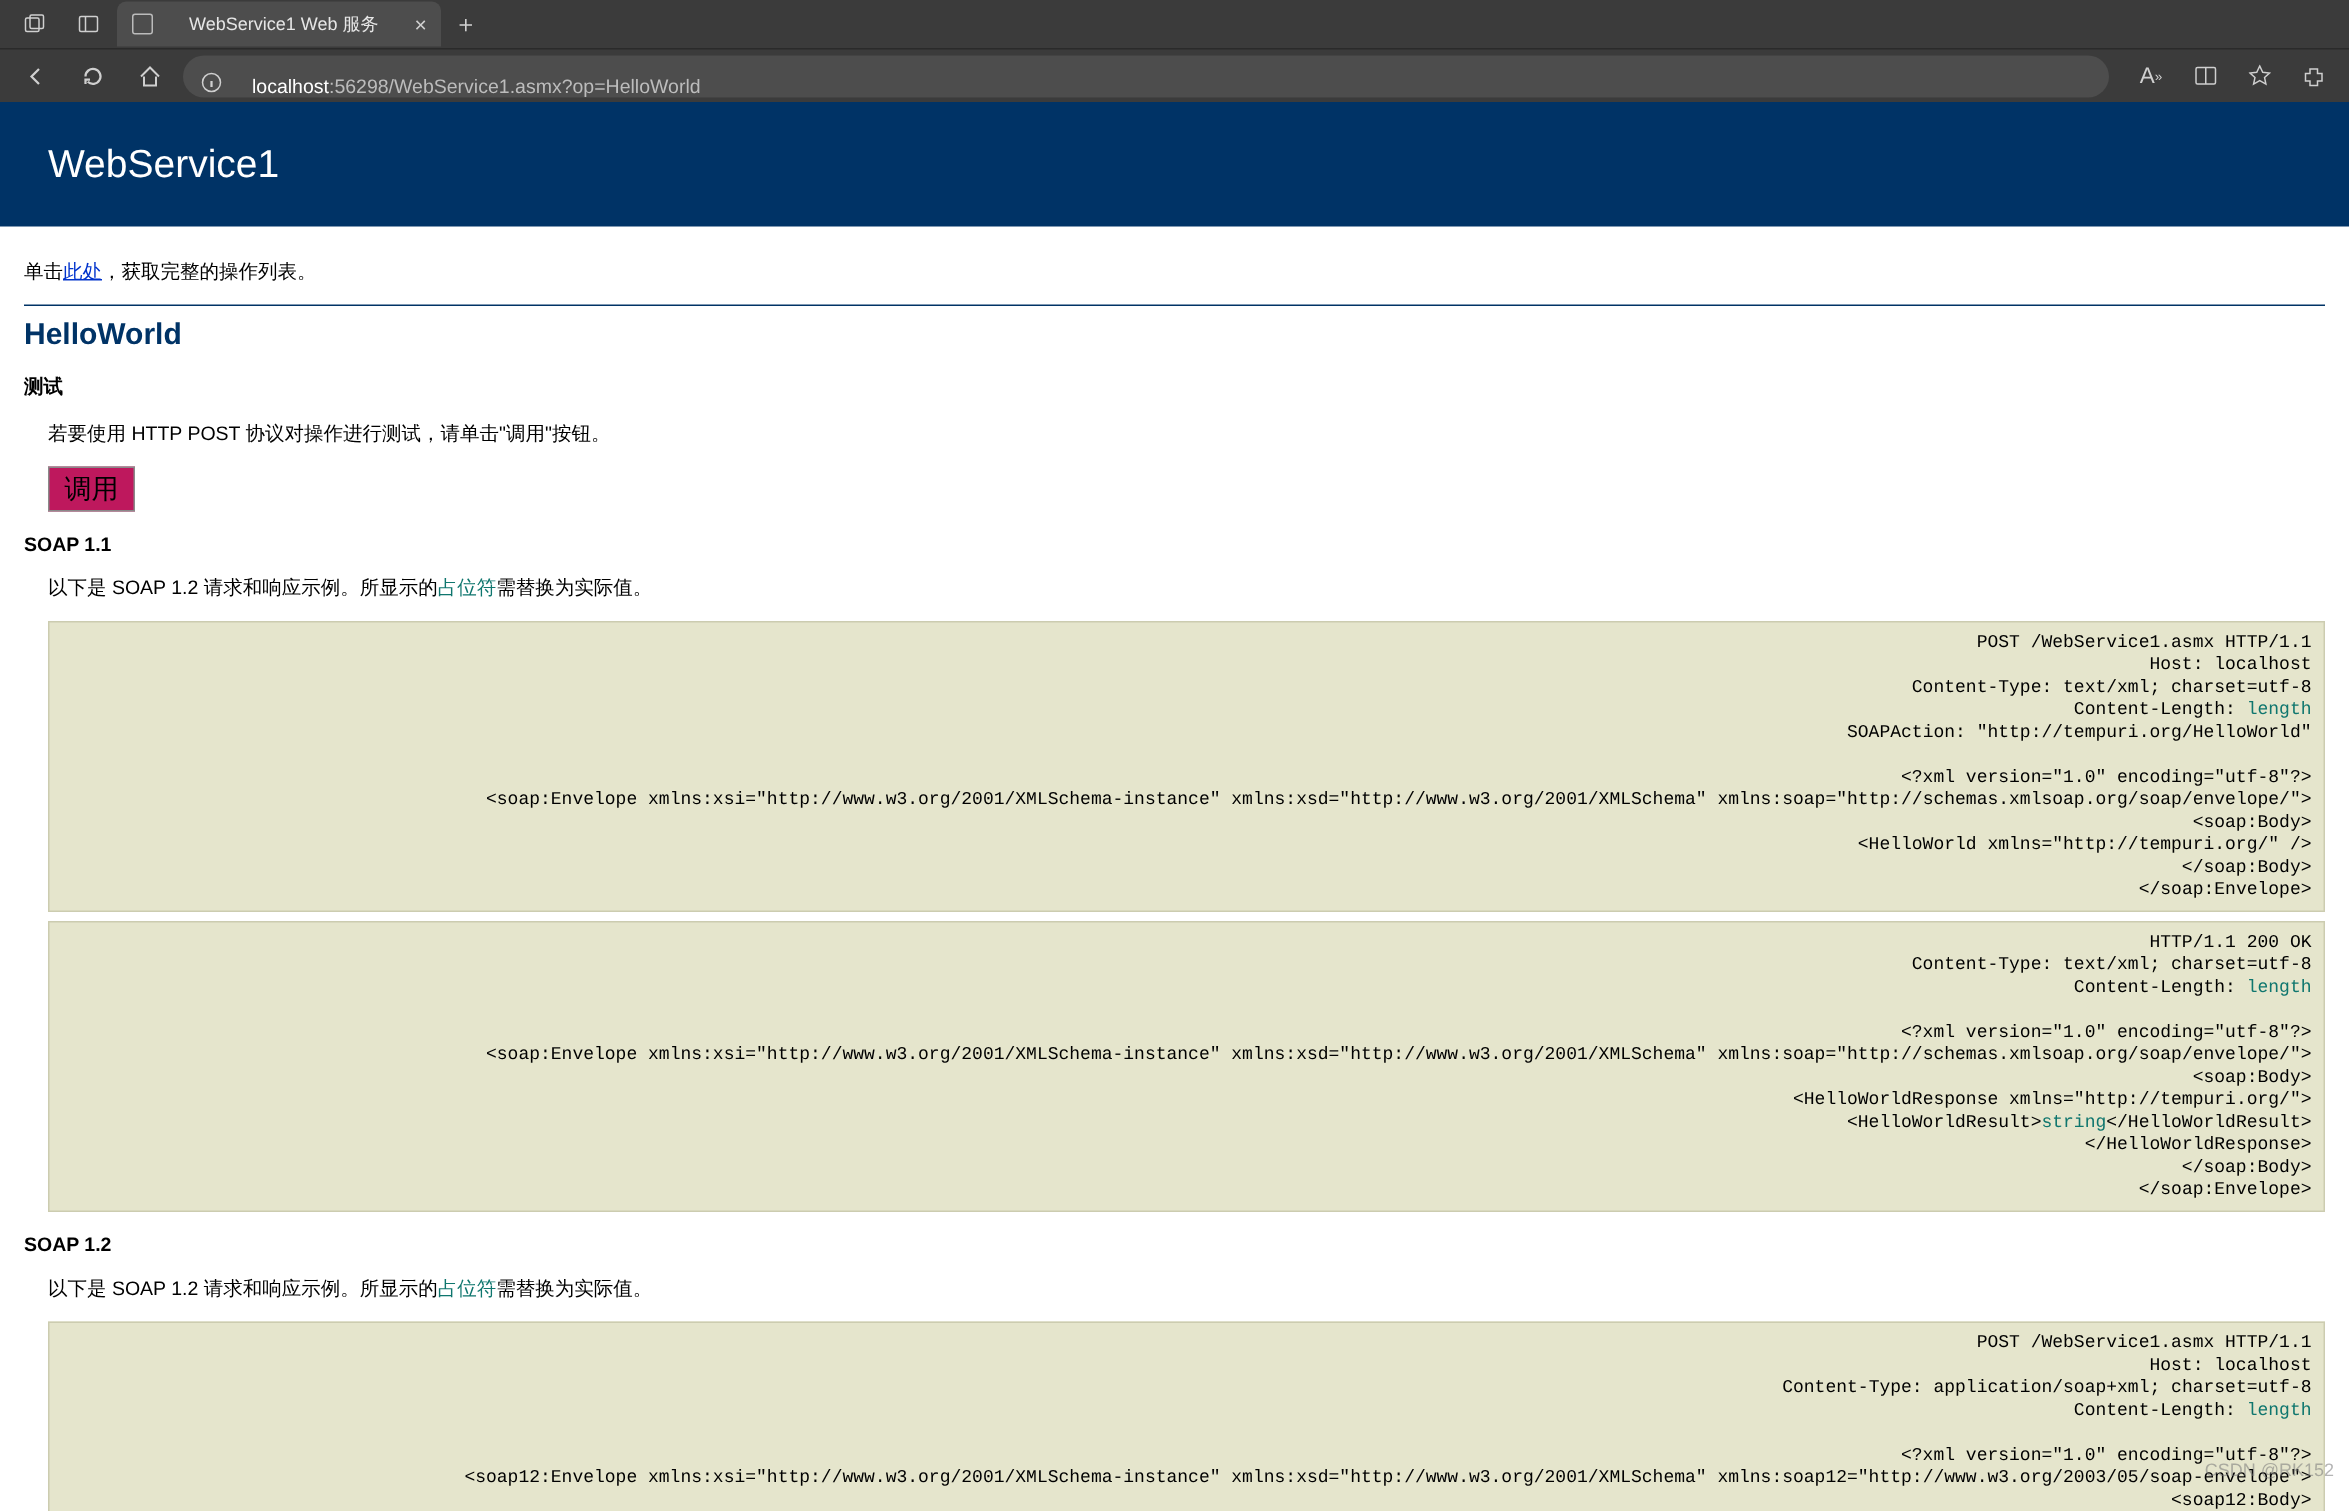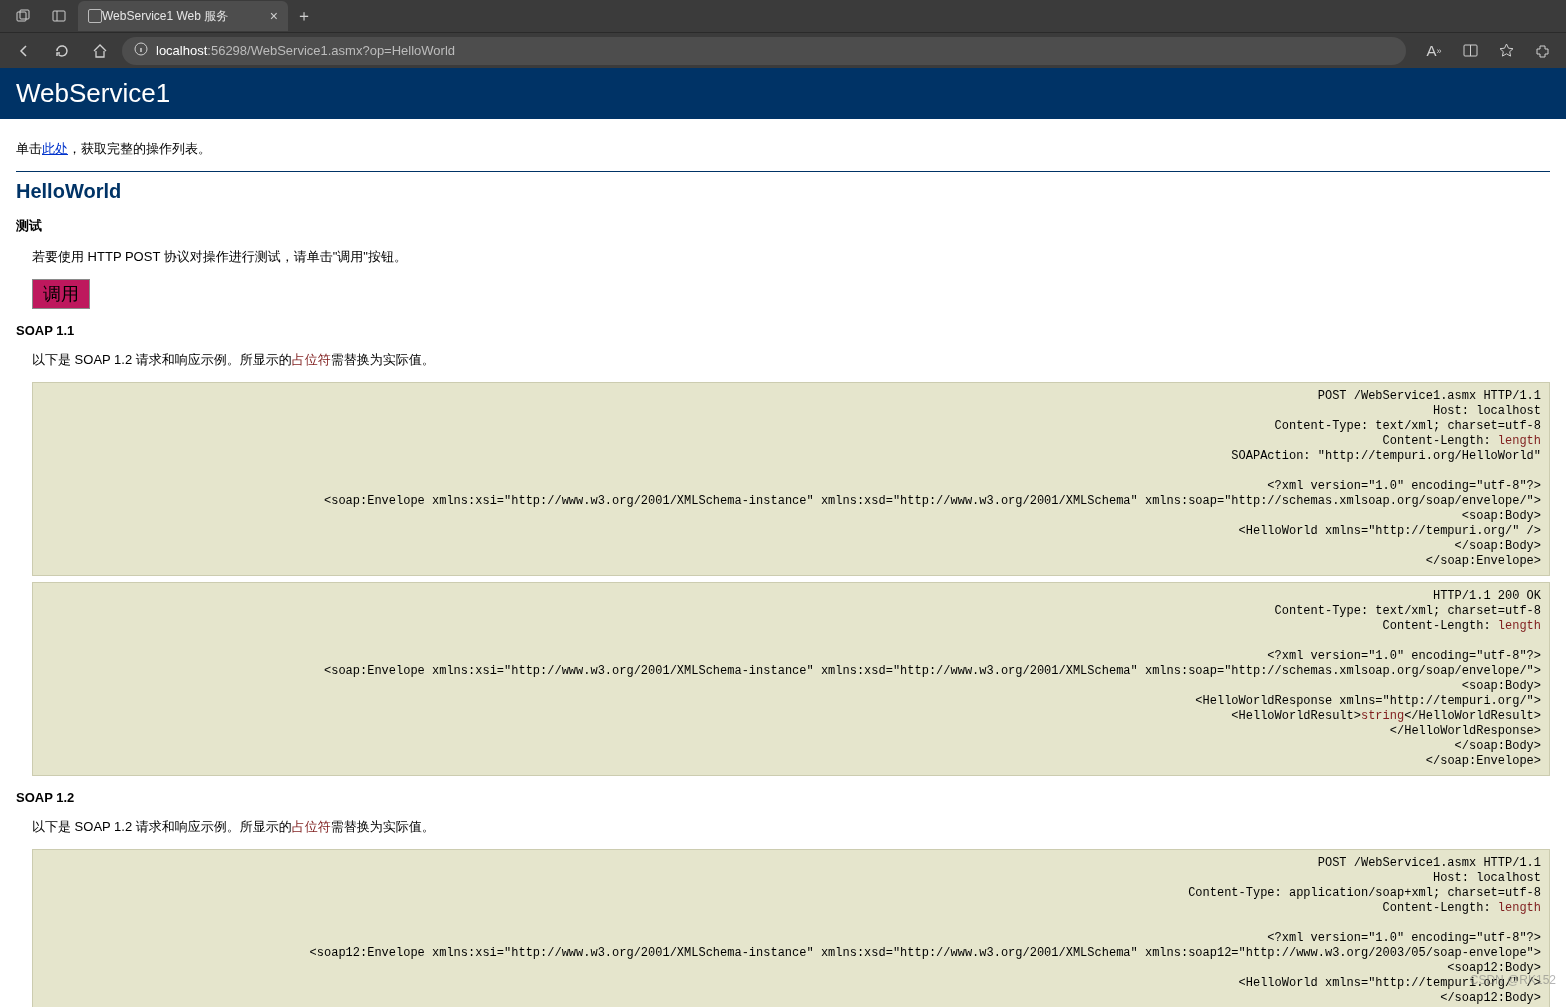--- a/index.html
+++ b/index.html
@@ -34,21 +34,21 @@
     font-size: 14px;
   }
   .tab {
     display: flex;
     align-items: center;
     background: #4d4d4d;
     color: #e6e6e6;
     height: 30px;
     padding: 0 10px;
     border-radius: 6px 6px 0 0;
-    gap: 0;
+    gap: 24px;
     min-width: 210px;
     font-size: 12px;
   }
   .tab .page-glyph {
     width: 14px; height: 14px; border: 1px solid #bbb; border-radius: 2px;
   }
   .tab .close-x { margin-left: auto; font-size: 14px; color: #d0d0d0; }
   .new-tab {
     width: 28px; height: 28px;
     display: flex; align-items: center; justify-content: center;
@@ -67,40 +67,40 @@
     width: 32px; height: 28px;
     display: flex; align-items: center; justify-content: center;
     color: #cfcfcf; font-size: 15px;
   }
   .addr-bar {
     flex: 1;
     background: #4d4d4d;
     height: 28px;
     border-radius: 14px;
     display: flex;
-    align-items: center;
+    align-items: flex-end;
     padding: 0 12px;
-    gap: 8px;
+    gap: 20px;
     color: #d6d6d6;
     font-size: 13px;
   }
   .addr-bar .url-host { color: #fff; }
   .addr-bar .url-path { color: #bcbcbc; }
   .right-icons {
     display: flex; gap: 4px; margin-left: 6px;
   }
   
   .page-header {
     background: #003366;
     color: #fff;
     padding: 10px 16px;
     font-family: "Segoe UI", Tahoma, Arial, sans-serif;
   }
   .page-header h1 {
-    margin: 0;
+    margin: 16px;
     font-size: 26px;
     font-weight: 400;
   }
   .content {
     padding: 8px 16px 40px 16px;
     font-size: 13px;
   }
   .content a { color: #0033cc; text-decoration: underline; }
   .divider {
     border-top: 1px solid #003366;
@@ -119,21 +119,21 @@
   }
   .indent { margin-left: 16px; }
   .invoke-btn {
     font-family: inherit;
     font-size: 18px;
     padding: 2px 10px;
     background: #be185d;
     border: 1px solid #8a8a8a;
     cursor: pointer;
   }
-  .placeholder { color: #7f1d1d; }
+  .placeholder { color: #0f766e; }
   pre.code {
     background: #e5e5cc;
     border: 1px solid #ccccb0;
     padding: 6px 8px;
     margin: 6px 0;
     font-family: Consolas, "Courier New", monospace;
     font-size: 12px;
     line-height: 1.25;
     white-space: pre;
     overflow-x: auto;

